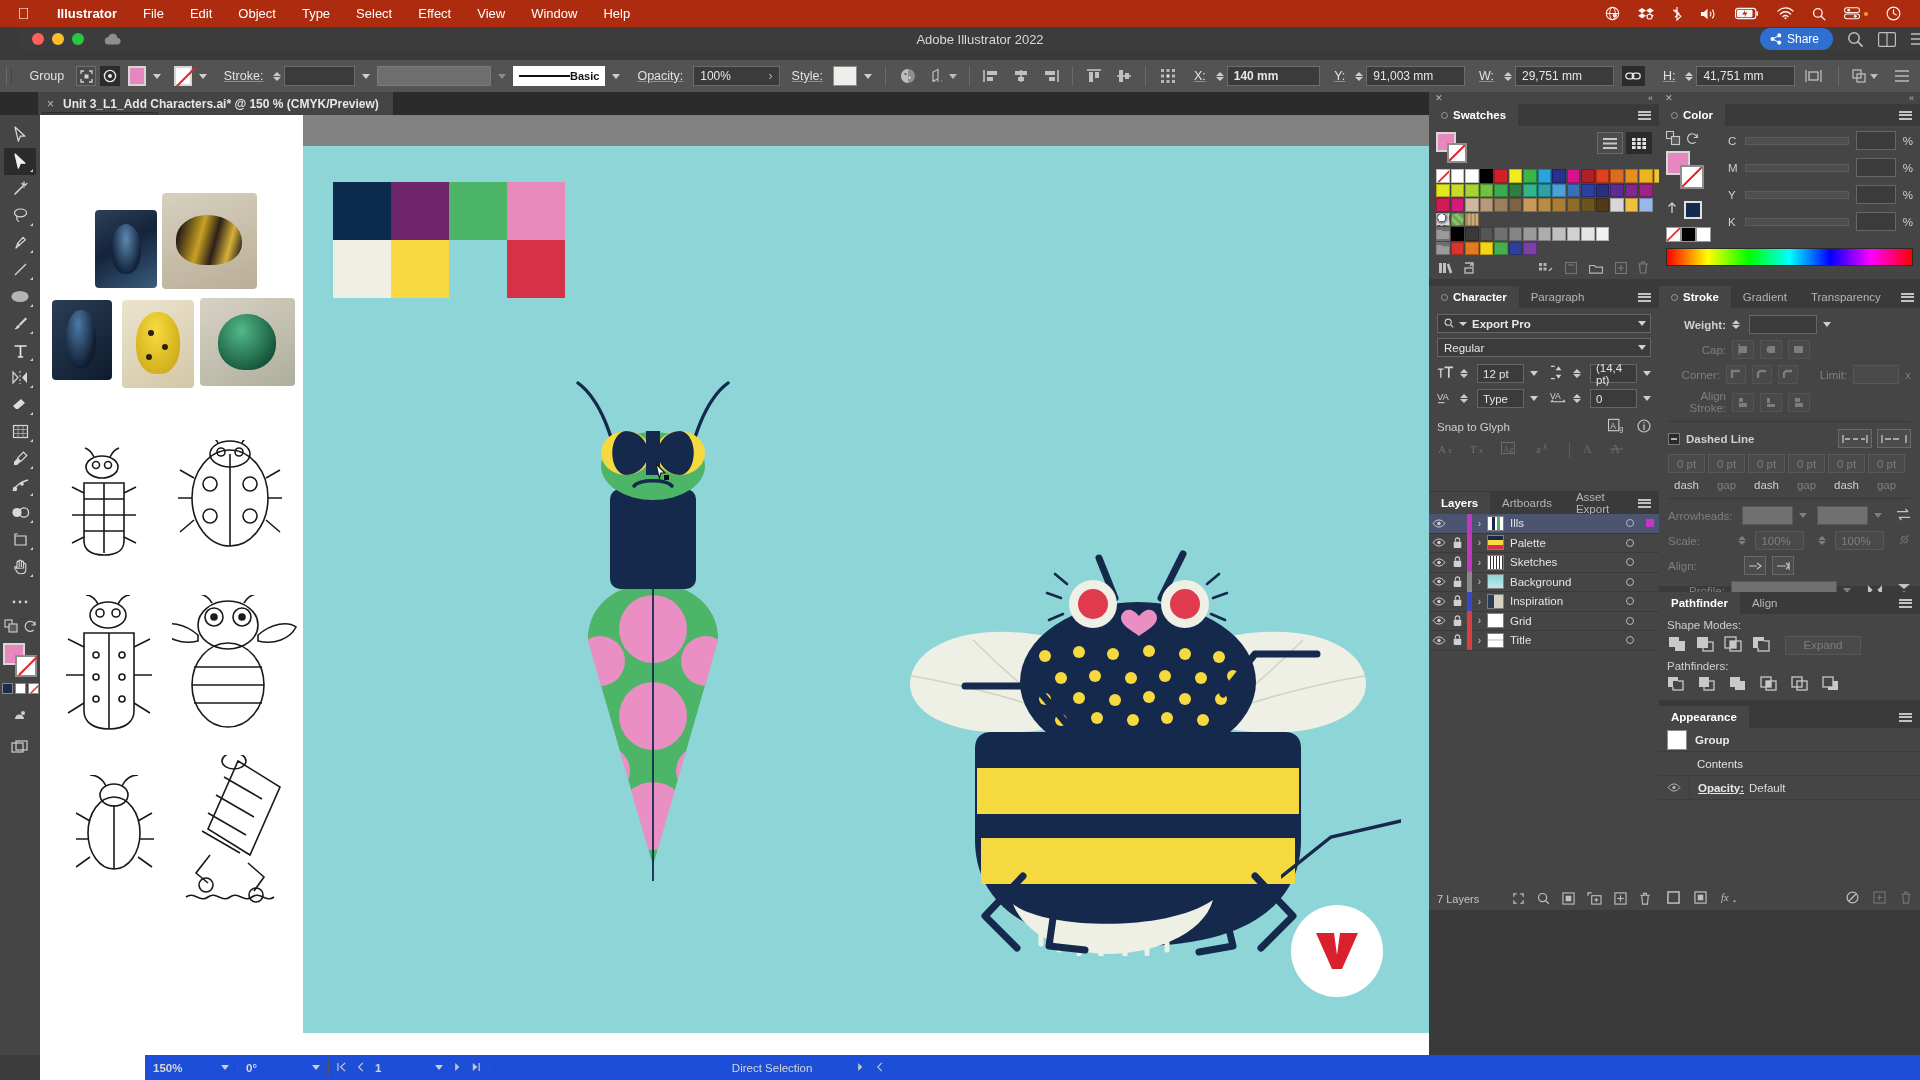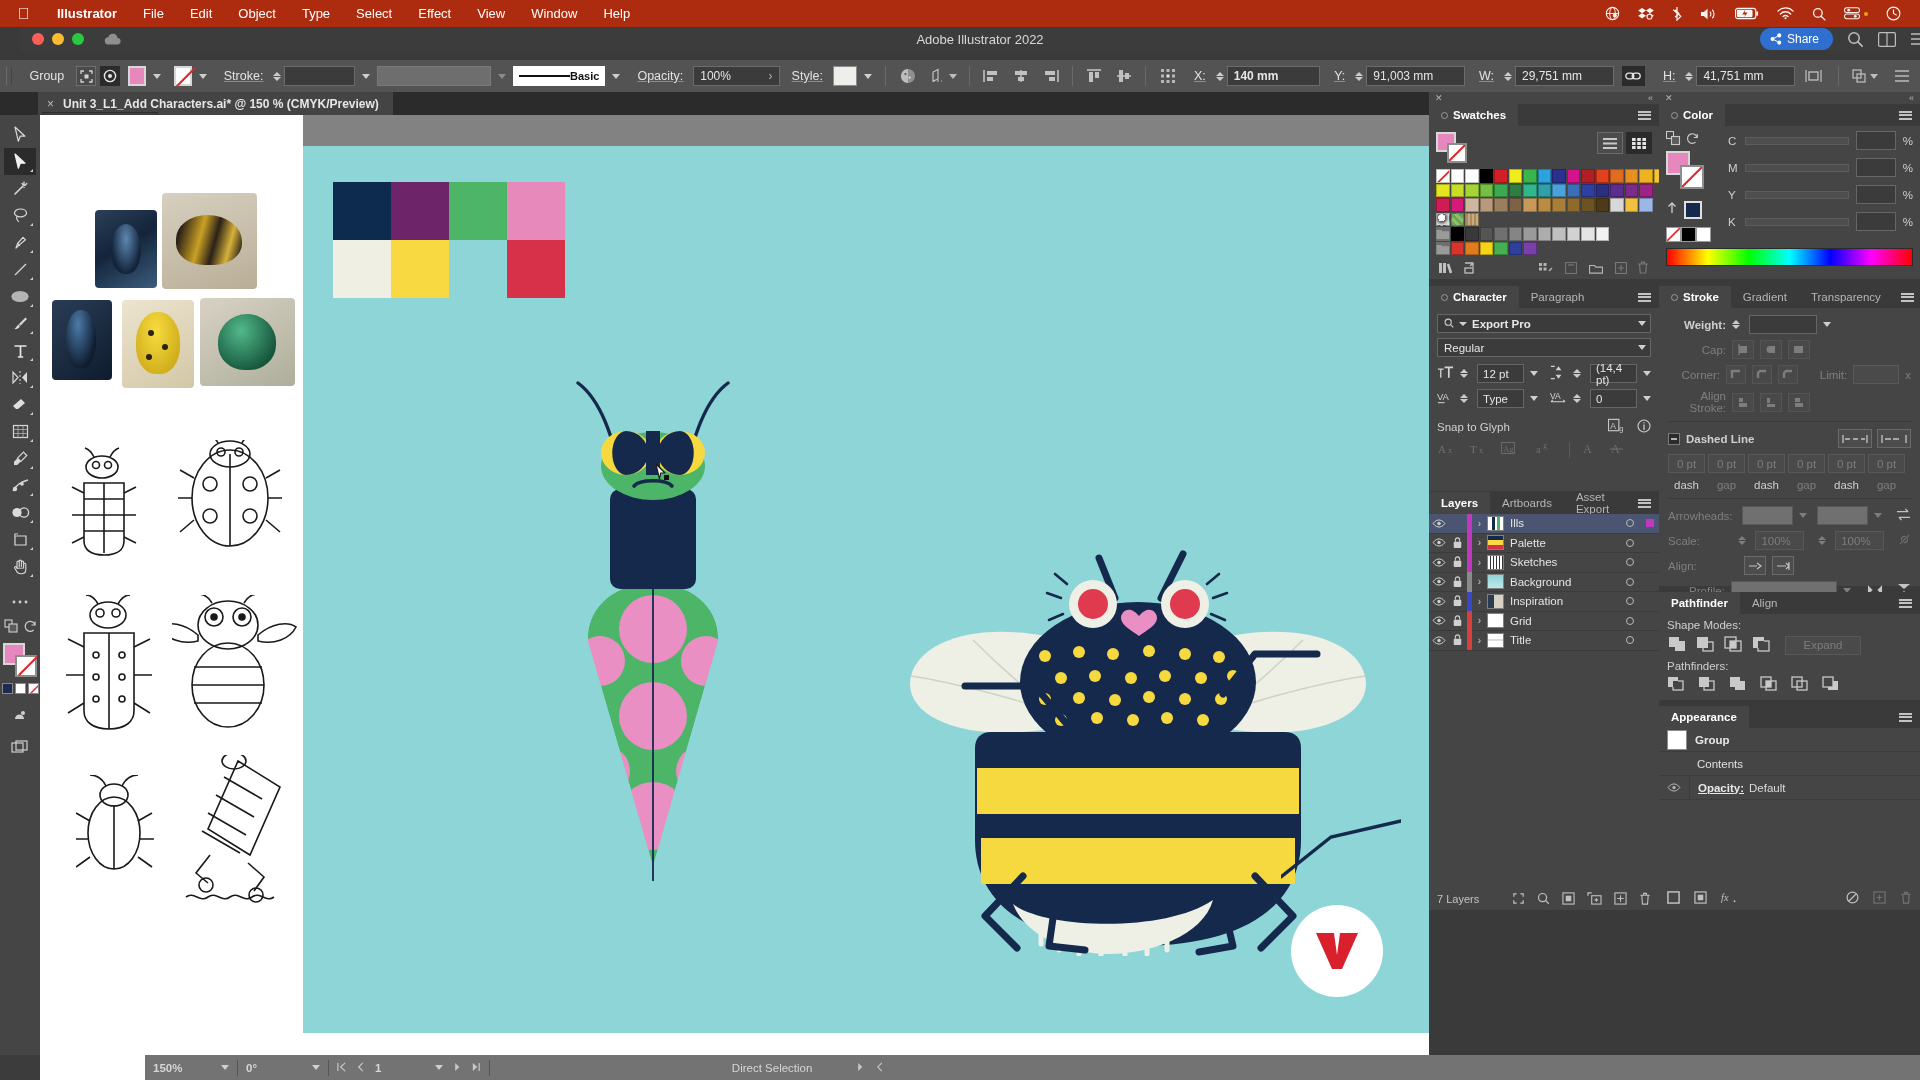--- a/index.html
+++ b/index.html
@@ -155,21 +155,21 @@
   .pnl-footer { position:absolute; left:0; right:0; bottom:0; height:22px; background:#454545;
                 display:flex; align-items:center; gap:12px; padding: 0 8px; font-size:11px; color:#c4c4c4; }
 
   
   .cslider { height:8px; background:#4e4e4e; border:1px solid #5c5c5c; flex:1; }
   .spectrum { height:18px; width:100%;
       background: linear-gradient(to right,#ff0000,#ffff00,#00ff00,#00ffff,#0000ff,#ff00ff,#ff0000);
       border:1px solid #2b2b2b;}
 
   
-  .statusbar { position:absolute; left:0; bottom:0; width:1920px; height:25px; background:#737373;
+  .statusbar { position:absolute; left:0; bottom:0; width:1920px; height:25px; background:#1d4ed8;
                display:flex; align-items:center; font-size:11.5px; color:#d6d6d6; }
   .sb-cell { display:flex; align-items:center; gap:6px; padding: 0 8px; height:25px; }
   .sb-sep { width:1px; height:16px; background:#565656; }
 
   
   .brandcircle { position:absolute; right:46px; bottom:58px; width:92px;height:92px;border-radius:50%;
                  background:#fff; display:flex; align-items:center; justify-content:center; }
   .cursor-arrow { position:absolute; width:12px; height:17px; }
 </style>
 </head>

